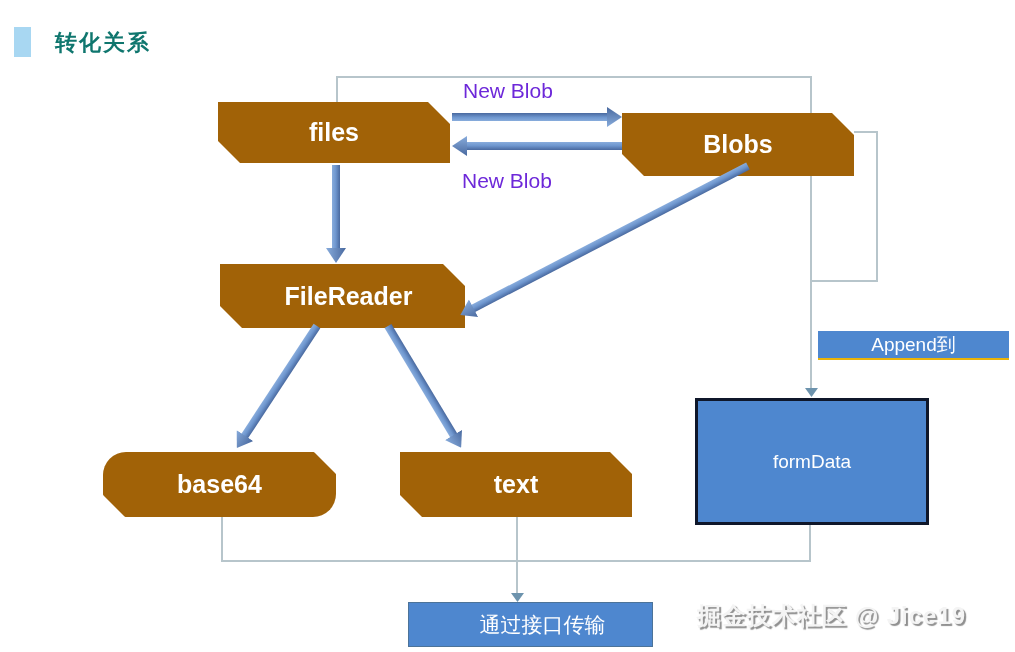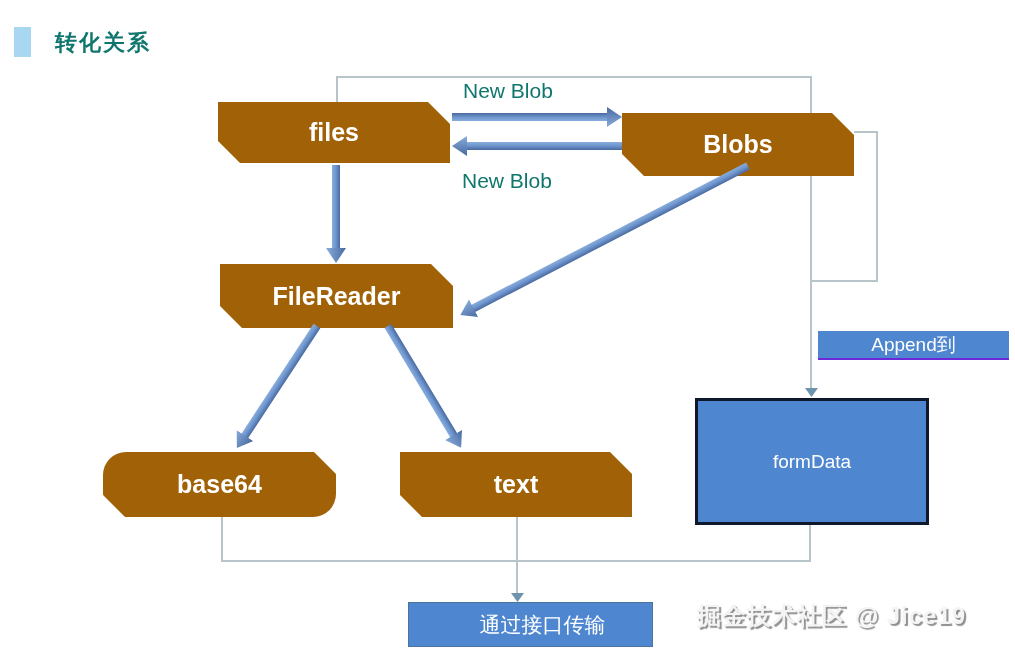--- a/index.html
+++ b/index.html
@@ -12,33 +12,33 @@
   .title-text{position:absolute;left:55px;top:28px;font-size:22px;font-weight:600;color:#0f766e;letter-spacing:2px;}
   
   .node{
     position:absolute;background:#a16207;color:#ffffff;z-index:2;
     display:flex;align-items:center;justify-content:center;
     font-weight:bold;font-size:25px;
     clip-path:polygon(0 0,calc(100% - 22px) 0,100% 22px,100% 100%,22px 100%,0 calc(100% - 22px));
   }
   .n-files{left:218px;top:102px;width:232px;height:61px;}
   .n-blobs{left:622px;top:113px;width:232px;height:63px;}
-  .n-filereader{left:220px;top:264px;width:233px;height:64px;}
+  .n-filereader{left:220px;top:264px;width:233px;height:64px;padding-left:12px;}
   .n-base64{left:103px;top:452px;width:233px;height:65px;border-radius:23px;}
   .n-text{left:400px;top:452px;width:232px;height:65px;}
   
   .mbox{
     position:absolute;background:#4e87cf;color:#ffffff;z-index:2;
     display:flex;align-items:center;justify-content:center;
   }
   .m-formdata{left:695px;top:398px;width:228px;height:121px;font-size:19px;border:3px solid #0f172a;}
-  .m-append{left:818px;top:331px;width:191px;height:27px;font-size:19px;border-bottom:2px solid #6d28d9;}
+  .m-append{left:818px;top:331px;width:191px;height:27px;font-size:19px;border-bottom:2px solid #eab308;}
   .m-transfer{left:408px;top:602px;width:219px;height:43px;font-size:21px;border:1px solid #4c7399;padding-left:24px;}
   
-  .edge-label{position:absolute;color:#0f766e;font-size:21px;z-index:4;}
+  .edge-label{position:absolute;color:#6d28d9;font-size:21px;z-index:4;}
   .l-newblob{left:463px;top:79px;}
   .l-newfile{left:462px;top:169px;}
   
   .arrow{position:absolute;height:20px;margin-top:-10px;transform-origin:0 50%;z-index:3;}
   .arrow .shaft{position:absolute;left:0;right:13px;top:6px;height:8px;
     background:linear-gradient(#49699f,#6f97cf 55%,#88acdc);}
   .arrow .ahead{position:absolute;right:0;top:0;width:15px;height:20px;
     background:linear-gradient(#49699f,#88acdc);
     clip-path:polygon(0 0,100% 50%,0 100%);}
   

